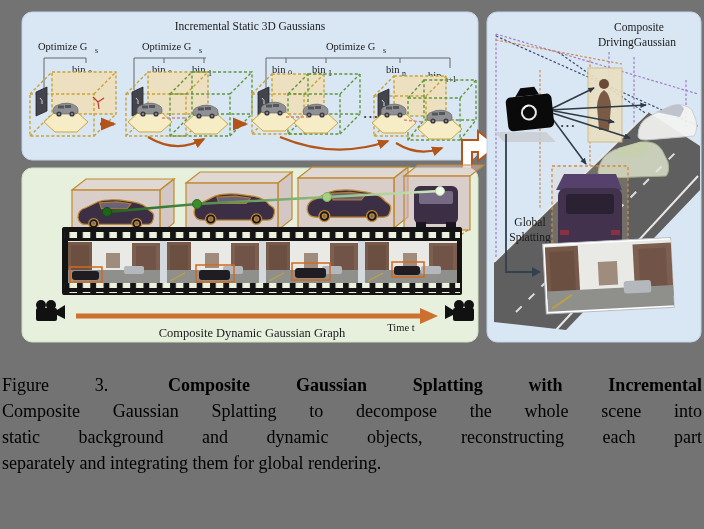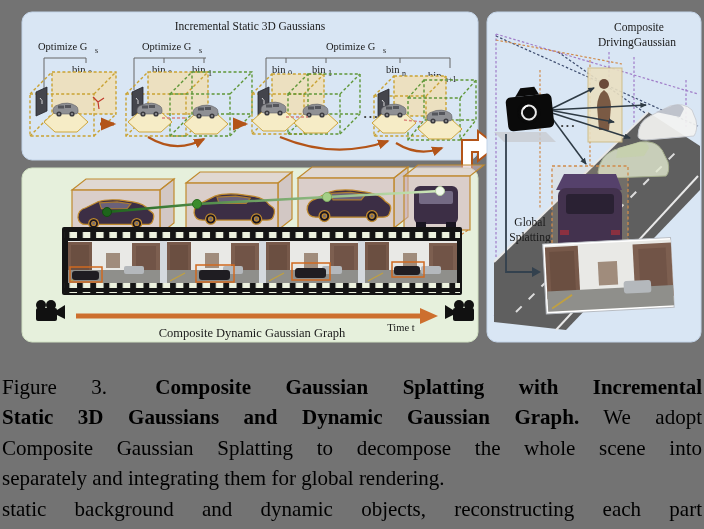--- a/index.html
+++ b/index.html
@@ -18,21 +18,21 @@
   .bracket{fill:none;stroke:#666;stroke-width:1;}
   .reddash{stroke:#d9837a;stroke-width:1.3;stroke-dasharray:3 2;fill:none;}
   .curve{fill:none;stroke:#b35418;stroke-width:2.2;}
   .stepline{stroke:#b35418;stroke-width:3;}
   .conn{stroke:#cf7a33;stroke-width:1.1;stroke-dasharray:3 2;fill:none;}
   .purp{stroke:#a07cc8;stroke-width:1.2;stroke-dasharray:2.5 2;fill:none;}
   .navy{stroke:#3d4c6e;stroke-width:1.2;stroke-dasharray:2.5 2;fill:none;}
   .ora{stroke:#d08a4a;stroke-width:1.2;stroke-dasharray:2.5 2;fill:none;}
   .ray{stroke:#2e3a44;stroke-width:1.5;fill:none;}
   .caption{position:absolute;left:0;top:372px;width:700px;padding:0 2px;
-           font-size:21px;line-height:1.45;color:#000;}
+           font-size:18px;line-height:1.45;color:#000;}
   .cap-line{text-align:justify;text-align-last:justify;}
   .cap-line.last{text-align-last:left;}
   .fig-label{margin-right:14px;}
 </style>
 </head>
 <body>
 
 <div class="page">
 
 <svg width="704" height="362" viewBox="0 0 704 362">
@@ -371,19 +371,18 @@
       <g transform="rotate(-3 545 250)">
         <rect x="543" y="244" width="128" height="70" fill="#ffffff" stroke="#b8bcc2"></rect>
         <use href="#street" transform="translate(545,246) scale(1.37,1.57)"></use>
       </g>
     </g>
   </g>
 </svg>
 
 <div class="caption">
   <div class="cap-line"><span class="fig-label">Figure 3.</span> <b>Composite Gaussian Splatting with Incremental</b></div>
-  <div class="cap-line"><b>Static 3D Gaussians and Dynamic Gaussian Graph.</b> <span>We adopt</span></div>
   <div class="cap-line"><span>Composite Gaussian Splatting to decompose the whole scene into</span></div>
+  <div class="cap-line"><span>static background and dynamic objects, reconstructing each part</span></div>
   <div class="cap-line last"><span>separately and integrating them for global rendering.</span></div>
-  <div class="cap-line"><span>static background and dynamic objects, reconstructing each part</span></div>
 </div>
 
 </div>
 
 </body></html>

